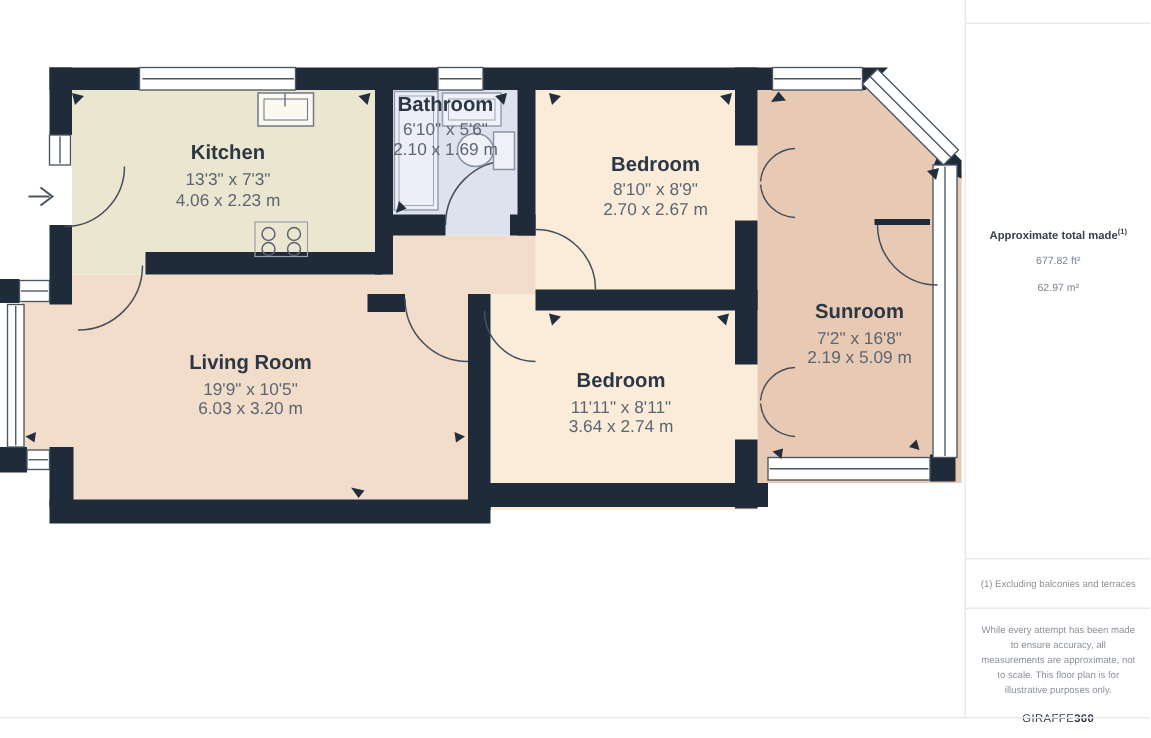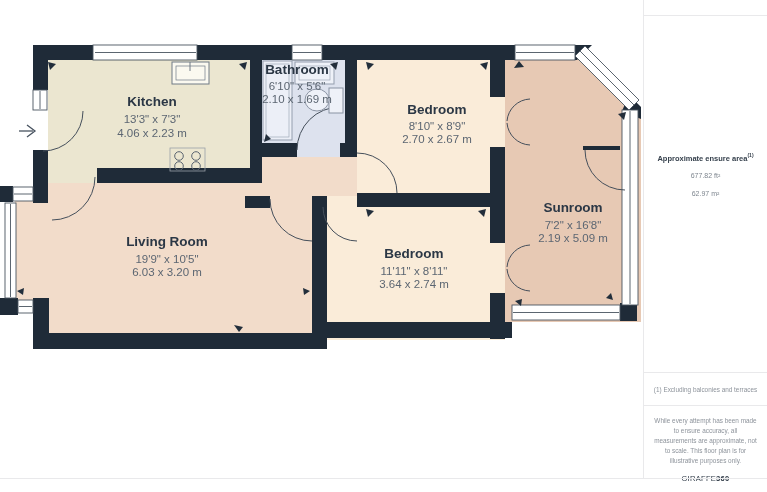--- a/index.html
+++ b/index.html
@@ -185,21 +185,21 @@
 
       <text class="rname" x="573" y="212">Sunroom</text>
       <text class="rdim" x="573" y="229">7'2" x 16'8"</text>
       <text class="rdim" x="573" y="242">2.19 x 5.09 m</text>
     </g>
   </svg>
 
   <div class="sidebar">
     <div class="s-top"></div>
     <div class="s-main">
-      <div class="area-title"><span>Approximate ensure area</span><sup>(1)</sup></div>
+      <div class="area-title"><span>Approximate total made</span><sup>(1)</sup></div>
       <div class="area-val">677.82 ft²</div>
       <div class="area-val">62.97 m²</div>
     </div>
     <div class="s-foot">(1) Excluding balconies and terraces</div>
     <div class="s-disc">
       <span>While every attempt has been made to ensure accuracy, all measurements are approximate, not to scale. This floor plan is for illustrative purposes only.</span>
       <div class="brand"><span class="b1">GIRAFFE</span><span class="b2">360</span></div>
     </div>
   </div>
 

